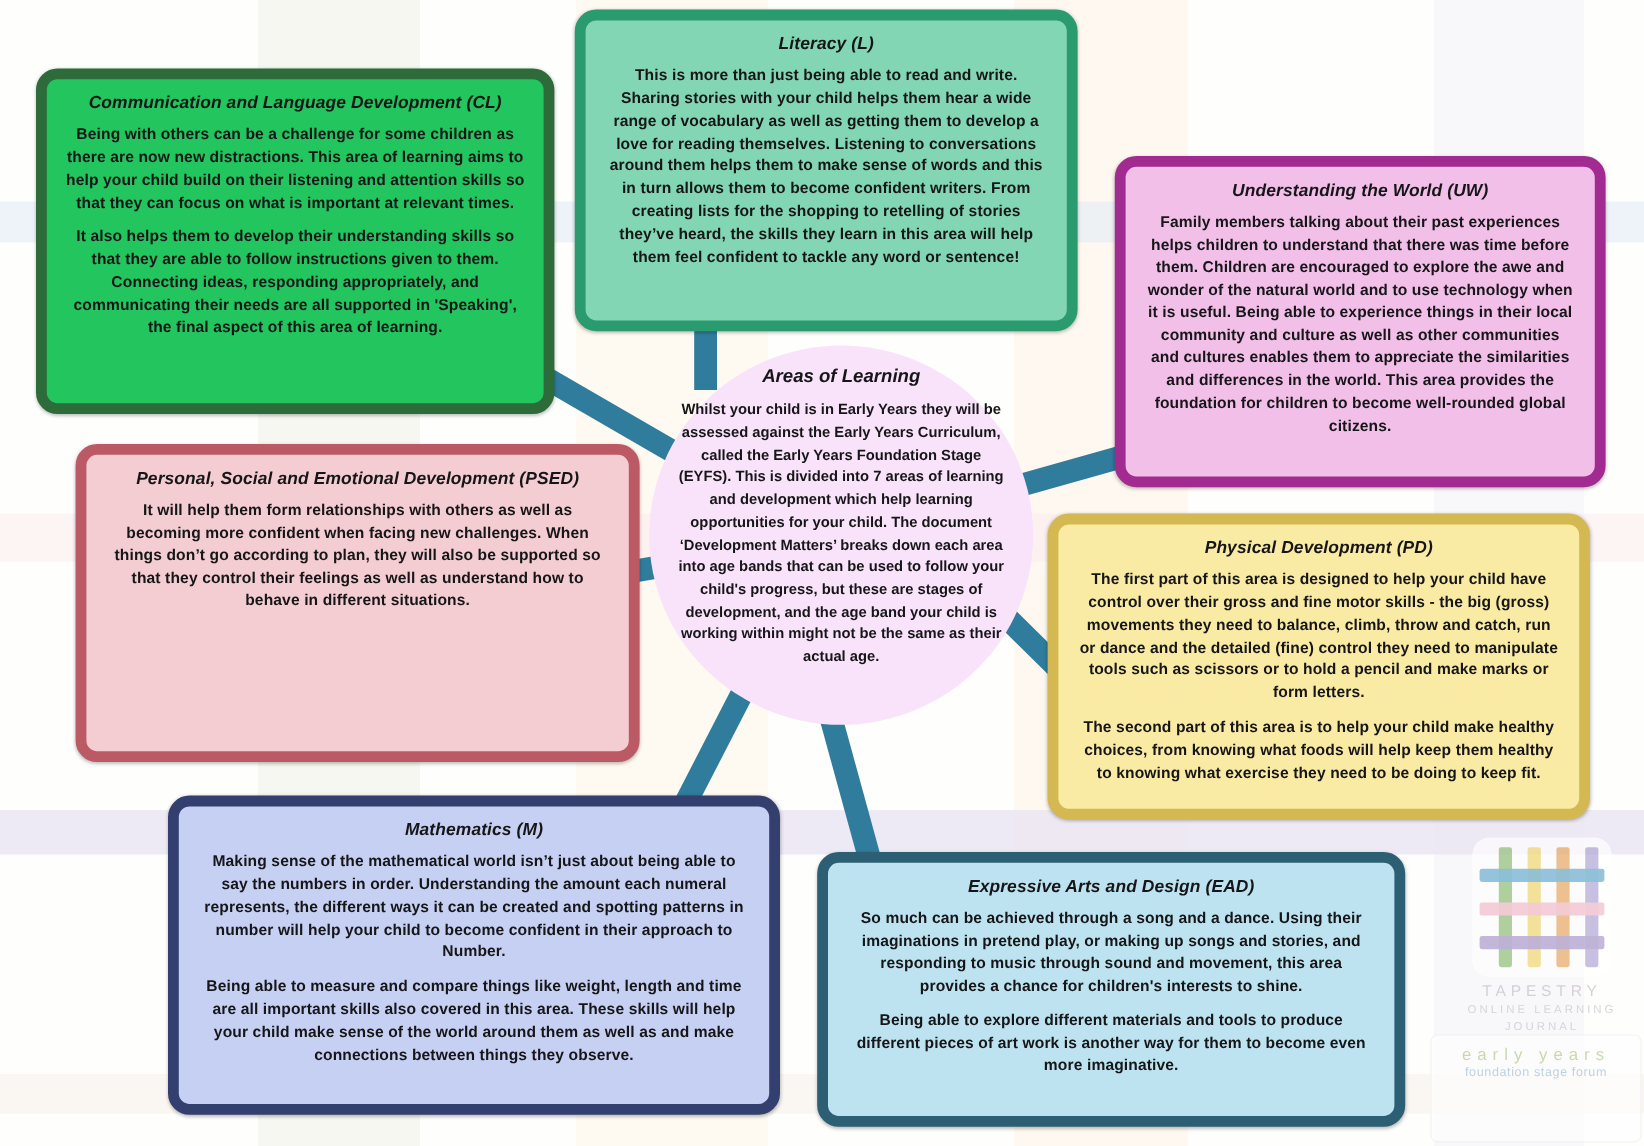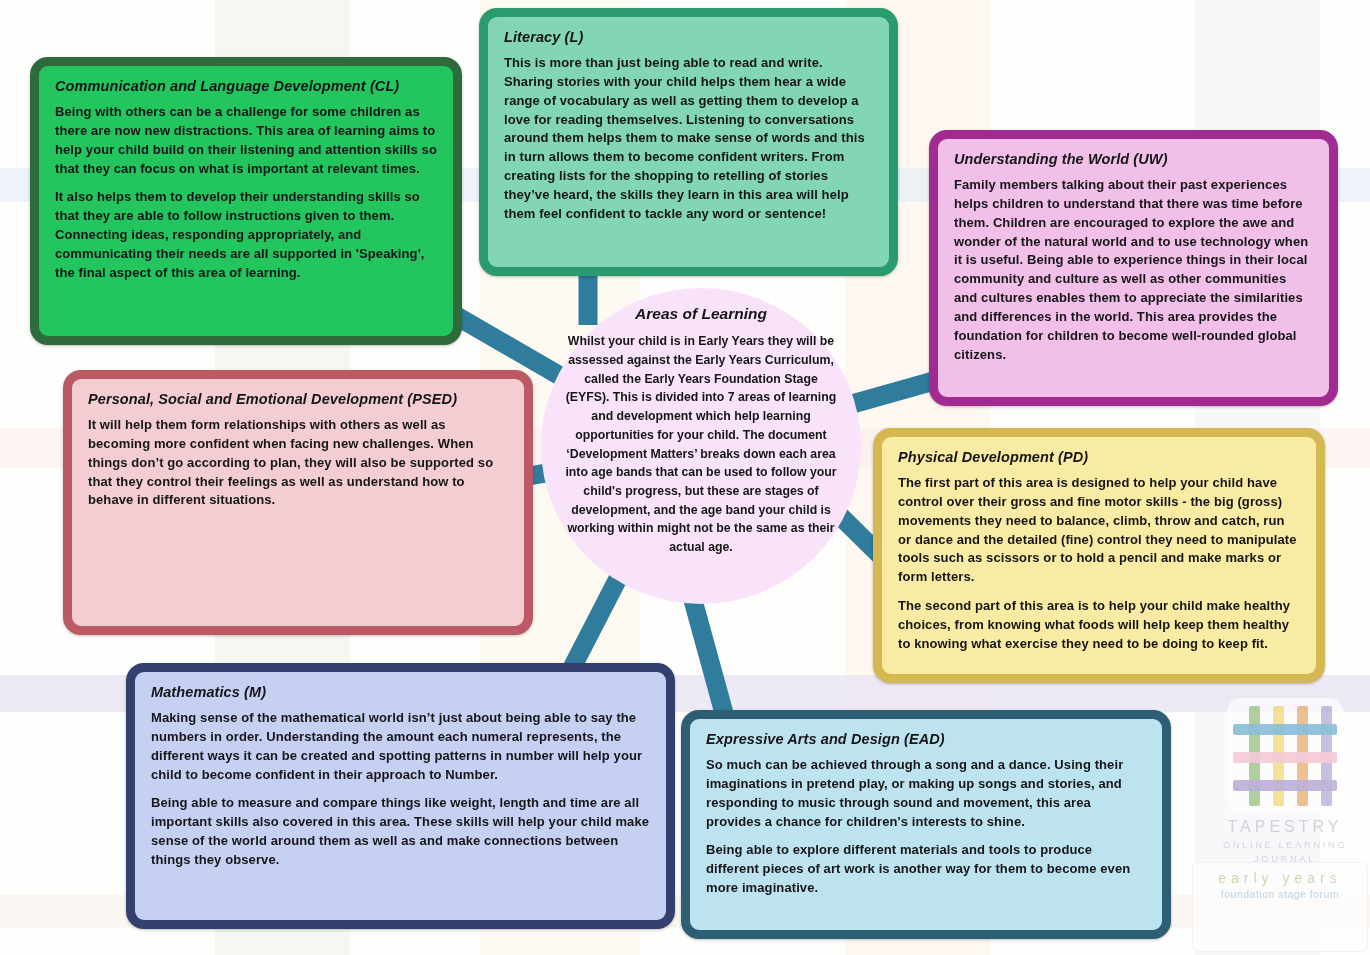--- a/index.html
+++ b/index.html
@@ -24,37 +24,37 @@
   .hs3 { left:0; top:675px; width:1370px; height:37px; background:#e9e3f3; opacity:.8; }
   .hs4 { left:0; top:895px; width:1370px; height:33px; background:#f7f2ec; opacity:.6; }
 
   svg.connectors { position:absolute; left:0; top:0; z-index:1; }
 
   .area-box {
     position:absolute; z-index:2;
     border:9px solid #000;
     border-radius:18px;
     padding:12px 16px 10px 16px;
-    text-align:left;
+    text-align:center;
     box-shadow:0 1px 3px rgba(0,0,0,.25);
   }
   .area-box h2 {
     font-size:14.5px; font-weight:bold; font-style:italic;
     margin-bottom:9px; letter-spacing:.1px;
   }
   .area-box p {
     font-size:13px; font-weight:bold; line-height:1.45;
     margin-bottom:10px; letter-spacing:.1px;
   }
   .box-cl   { left:30px;  top:57px;  width:432px; min-height:288px; }
   .box-lit  { left:479px; top:8px;   width:419px; min-height:268px; }
   .box-uw   { left:929px; top:130px; width:409px; min-height:276px; }
   .box-psed { left:63px;  top:370px; width:470px; min-height:265px; }
   .box-pd   { left:873px; top:428px; width:452px; min-height:241px; }
-  .box-m    { left:126px; top:663px; width:549px; min-height:266px; }
+  .box-m    { left:140px; top:663px; width:510px; min-height:266px; }
   .box-ead  { left:681px; top:710px; width:490px; min-height:229px; }
 
   .center-circle {
     position:absolute; z-index:2;
     left:541px; top:288px; width:320px; height:316px;
     border-radius:50%;
     background:#f9e3fa;
     text-align:center;
     padding:16px 24px 0 24px;
   }
@@ -68,21 +68,21 @@
   }
 
   
   .tapestry { position:absolute; z-index:2; left:1205px; top:698px; width:160px; text-align:center; opacity:.72; }
   .tapestry .icon-card {
     width:116px; height:116px; margin:0 auto; background:rgba(255,255,255,.92);
     border-radius:14px; position:relative;
   }
   .tapestry .vbar { position:absolute; top:8px; width:11px; height:100px; border-radius:2px; }
   .tapestry .hbar { position:absolute; left:6px; width:104px; height:11px; border-radius:2px; opacity:.92; }
-  .tapestry .t-name  { margin-top:4px; font-size:16px; letter-spacing:4px; color:#c7c0cc; font-weight:400; }
+  .tapestry .t-name  { margin-top:4px; font-size:13px; letter-spacing:4px; color:#c7c0cc; font-weight:400; }
   .tapestry .t-sub   { font-size:9.5px; letter-spacing:2.5px; color:#ccc6d1; margin-top:3px; }
 
   
   .fsf {
     position:absolute; z-index:2; left:1192px; top:862px; width:176px; height:90px;
     background:rgba(255,255,255,.9); border:1px solid #f0eef2; border-radius:6px;
     text-align:center; opacity:.75;
   }
   .fsf .f-top { margin-top:7px; font-size:14px; letter-spacing:5px; color:#b9cf92; }
   .fsf .f-circles { position:relative; height:40px; margin-top:2px; }

